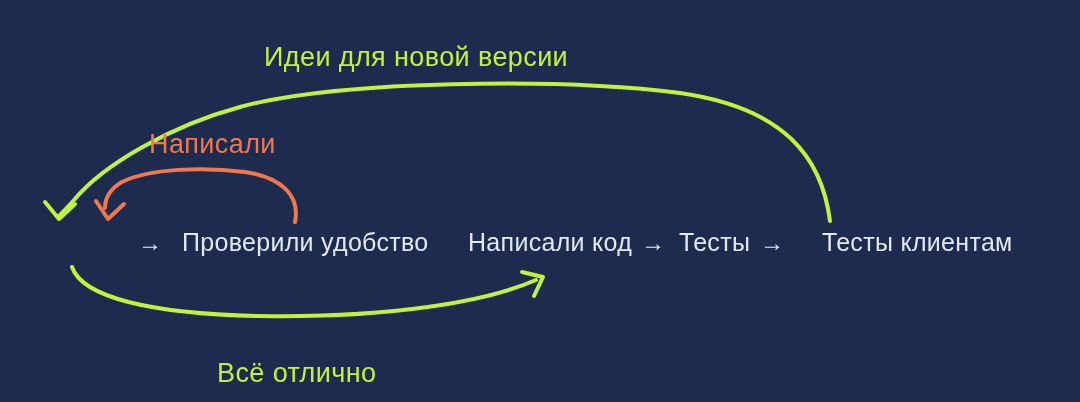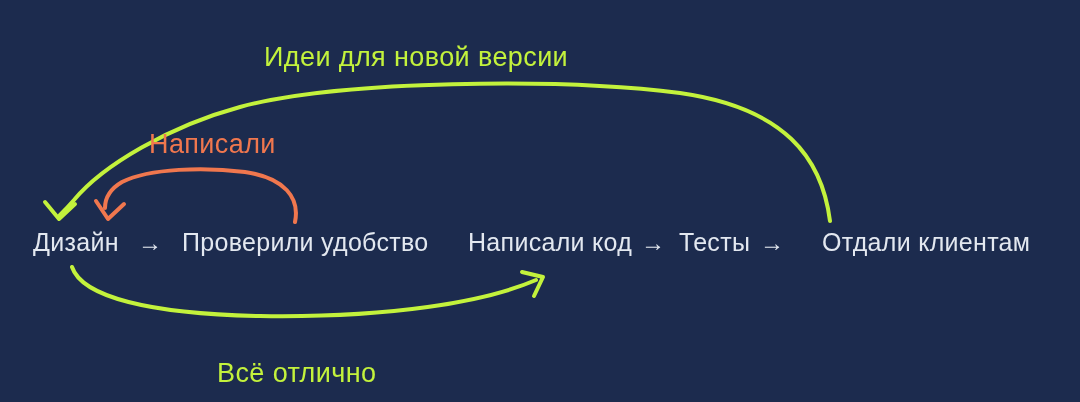--- a/index.html
+++ b/index.html
@@ -43,23 +43,22 @@
     <path class="green" d="M 72 267 C 82 297 150 314 260 316 C 390 318 485 302 536 280"></path>
     <path class="green" d="M 522 272 L 543 277 L 534 296"></path>
   </svg>
 
   <span class="lbl green" style="left:264px;top:42px;">Идеи для новой версии</span>
 
   <span class="lbl orange" style="left:149px;top:129px;">Написали</span>
 
   <span class="lbl green" style="left:217px;top:333px;margin-top:25px;">Всё отлично</span>
 
-  <span class="node" style="left:33px;">Дизайн</span>
   <span class="flowarrow" style="left:138px;">→</span>
   <span class="node" style="left:182px;">Проверили удобство</span>
 
   <span class="node" style="left:468px;">Написали код</span>
   <span class="flowarrow" style="left:641px;">→</span>
   <span class="node" style="left:679px;">Тесты</span>
   <span class="flowarrow" style="left:760px;">→</span>
-  <span class="node" style="left:822px;">Отдали клиентам</span>
+  <span class="node" style="left:822px;">Тесты клиентам</span>
 
 </div>
 
 </body></html>

